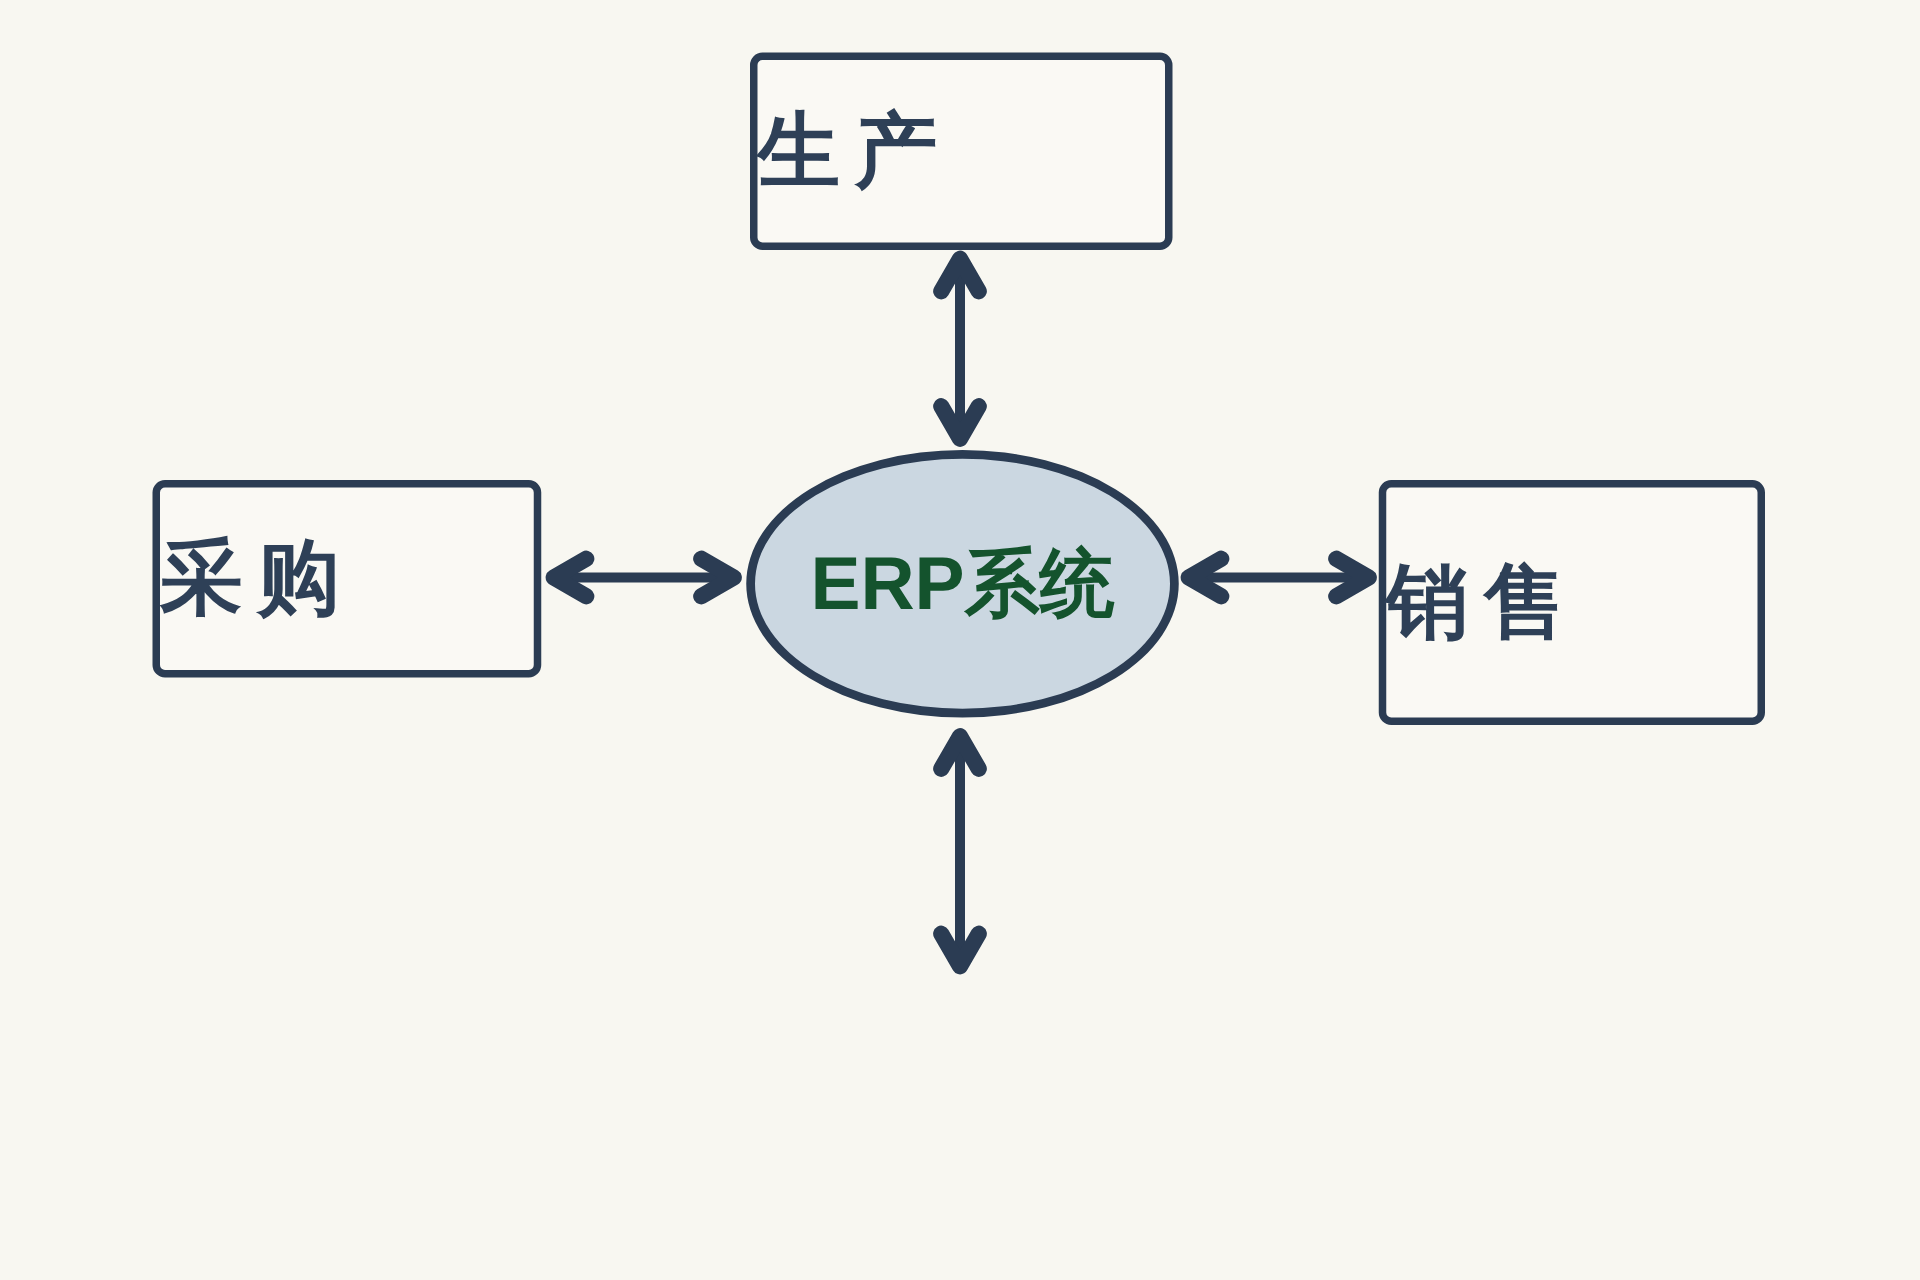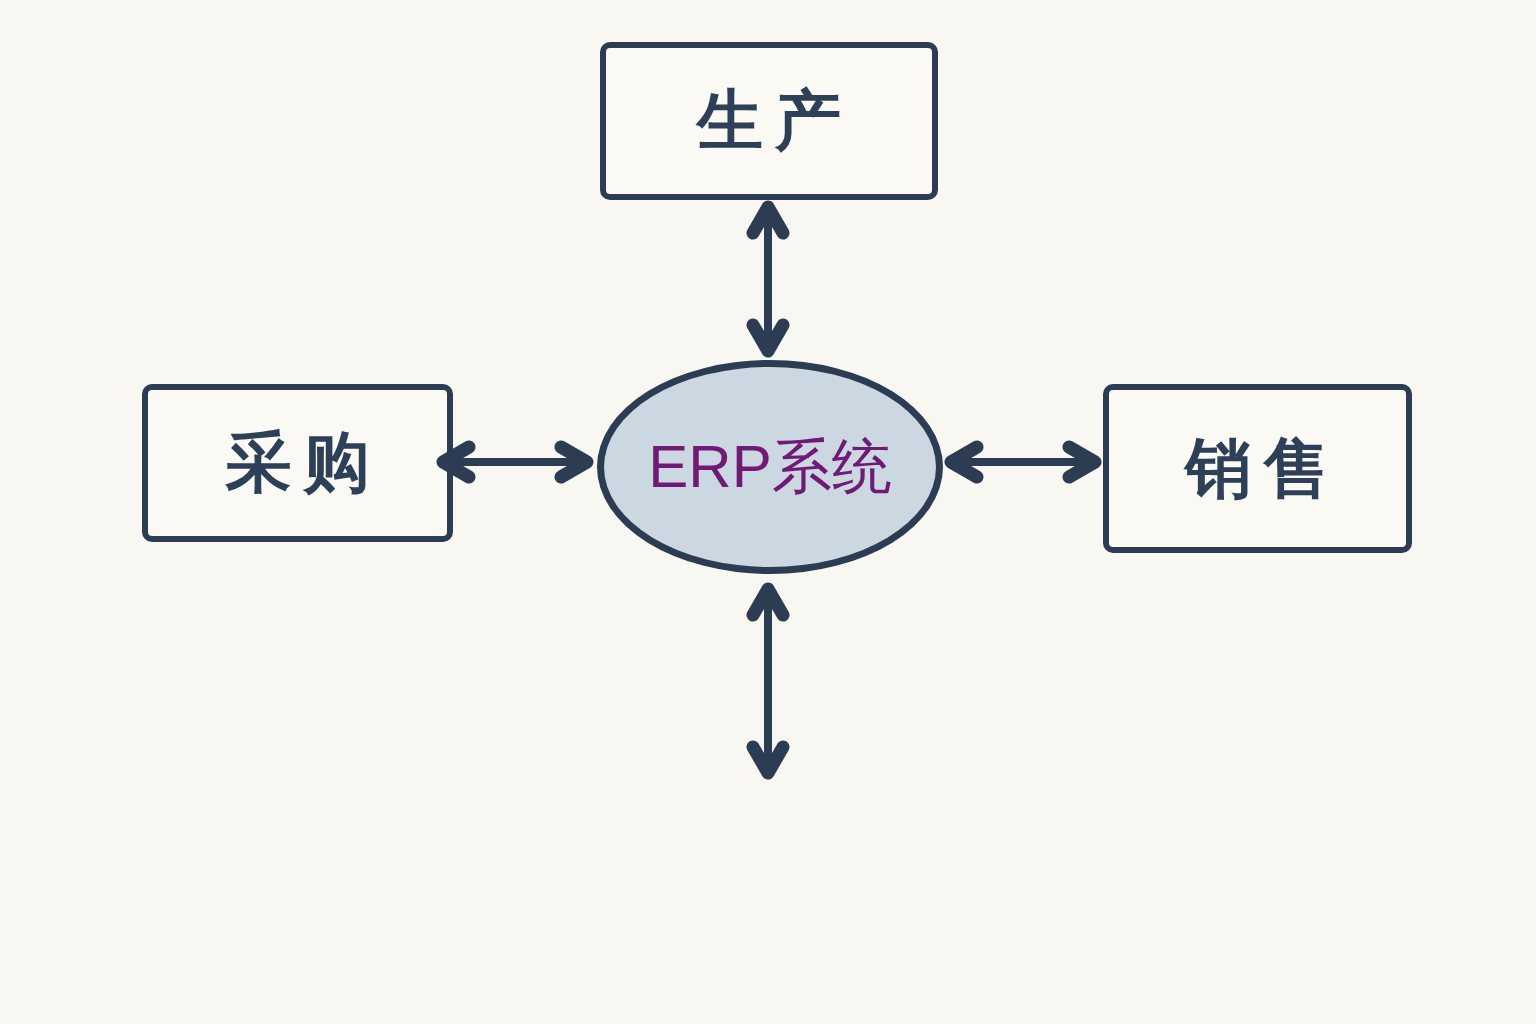--- a/index.html
+++ b/index.html
@@ -17,53 +17,53 @@
     overflow: hidden;
   }
   .node-box {
     position: absolute;
     box-sizing: border-box;
     background: #faf9f4;
     border: 6px solid #2b3c53;
     border-radius: 10px;
     display: flex;
     align-items: center;
-    justify-content: center;
+    justify-content: flex-start;
   }
   .node-box .label {
     font-size: 66px;
     font-weight: 700;
     color: #2e4057;
     letter-spacing: 0.18em;
     margin-right: -0.18em; 
     white-space: nowrap;
   }
   .box-top    { left: 600px;  top: 42px;  width: 338px; height: 158px; }
-  .box-left   { left: 122px;  top: 384px; width: 311px; height: 158px; margin-left: 20px; }
-  .box-right  { left: 1103px; top: 384px; width: 309px; height: 169px; }
+  .box-left   { left: 122px;  top: 384px; width: 311px; height: 158px; }
+  .box-right  { left: 1103px; top: 384px; width: 309px; height: 196px; }
   .box-bottom { left: 600px;  top: 783px; width: 335px; height: 153px; }
 
   .center-ellipse {
     position: absolute;
     box-sizing: border-box;
     left: 597px;
     top: 360px;
     width: 346px;
     height: 214px;
     background: #cbd7e1;
     border: 7px solid #2b3c53;
     border-radius: 50%;
     display: flex;
     align-items: center;
     justify-content: center;
   }
   .center-ellipse .label {
     font-size: 60px;
-    font-weight: 400;
-    color: #701a75;
+    font-weight: 700;
+    color: #14532d;
     white-space: nowrap;
   }
   .arrow {
     position: absolute;
   }
   .arrow path, .arrow line {
     stroke: #2b3c53;
     fill: none;
     stroke-linecap: round;
     stroke-linejoin: round;

